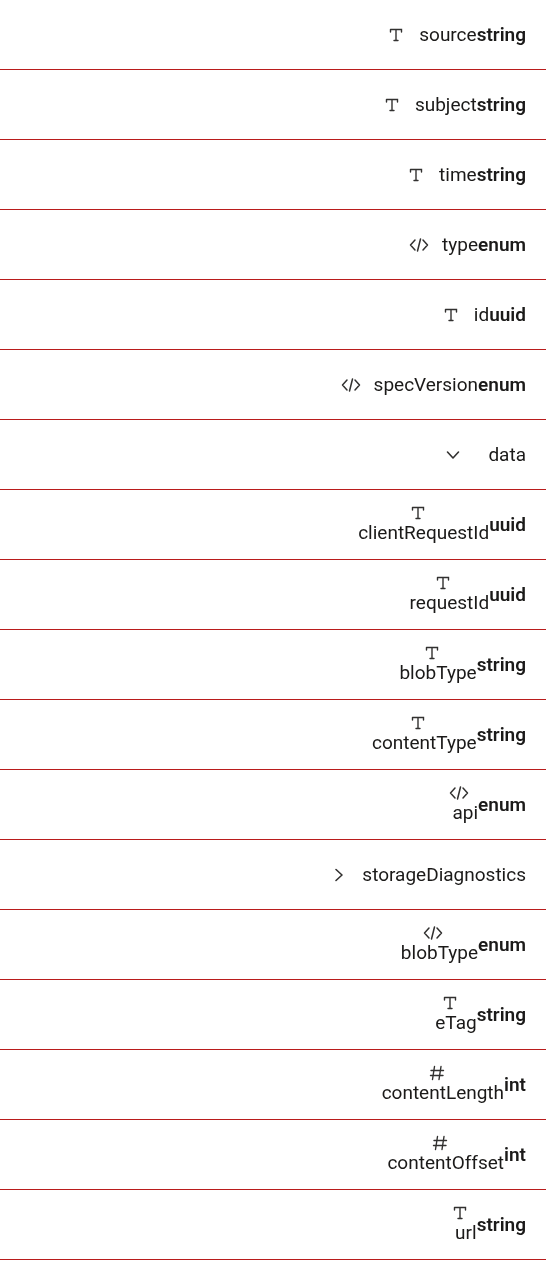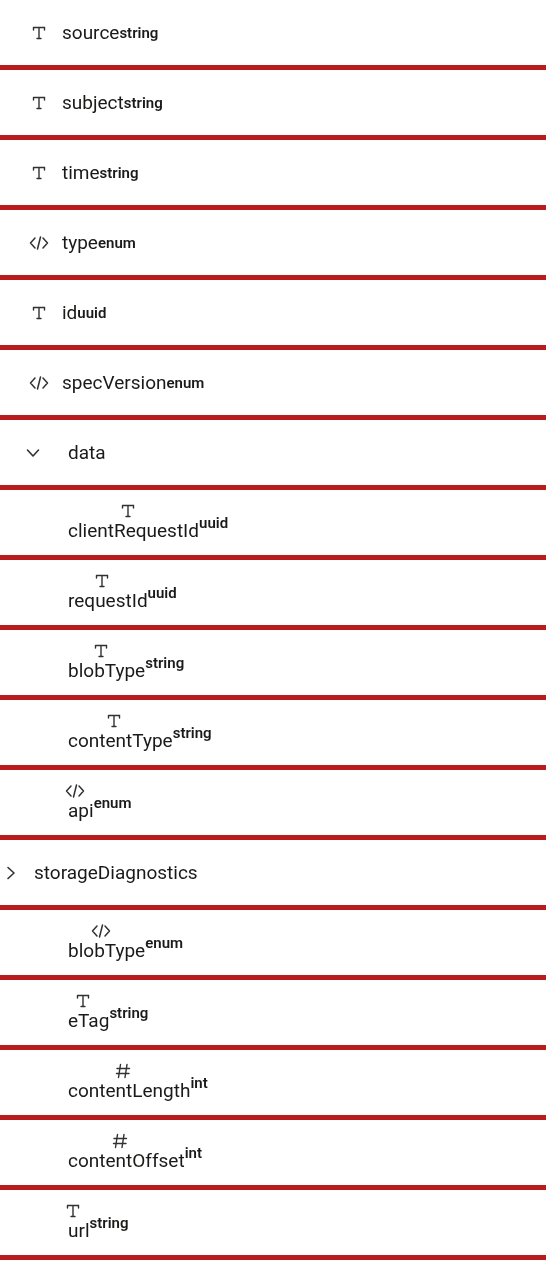--- a/index.html
+++ b/index.html
@@ -7,23 +7,23 @@
   body {
     font-family: "Segoe UI", -apple-system, BlinkMacSystemFont, Roboto, "Helvetica Neue", Arial, sans-serif;
     font-size: 18px;
     color: #1b1a19;
     background: #ffffff;
     width: 546px;
   }
   .row {
     display: flex;
     align-items: center;
-    justify-content: flex-start;
+    justify-content: flex-end;
     height: 70px;
-    border-bottom: 5px solid #b91c1c;
+    border-bottom: 1px solid #b91c1c;
     padding-right: 20px;
   }
   .row-left {
     display: flex;
     align-items: center;
     min-width: 0;
   }
   .icon-slot {
     width: 22px;
     display: flex;
@@ -33,21 +33,21 @@
     color: #323130;
   }
   .icon-slot svg { display: block; }
   .name {
     font-size: 19px;
     color: #1b1a19;
     margin-left: 12px;
     white-space: nowrap;
   }
   .type {
-    font-size: 15px;
+    font-size: 19px;
     font-weight: 600;
     color: #1b1a19;
     white-space: nowrap;
   }
   
   .lvl0 .row-left { padding-left: 28px; }
   .lvl0-branch .row-left { padding-left: 22px; gap: 12px; }
   .lvl1 .row-left { padding-left: 56px; flex-direction: column; }
   .lvl1-branch .row-left { }
 </style>

